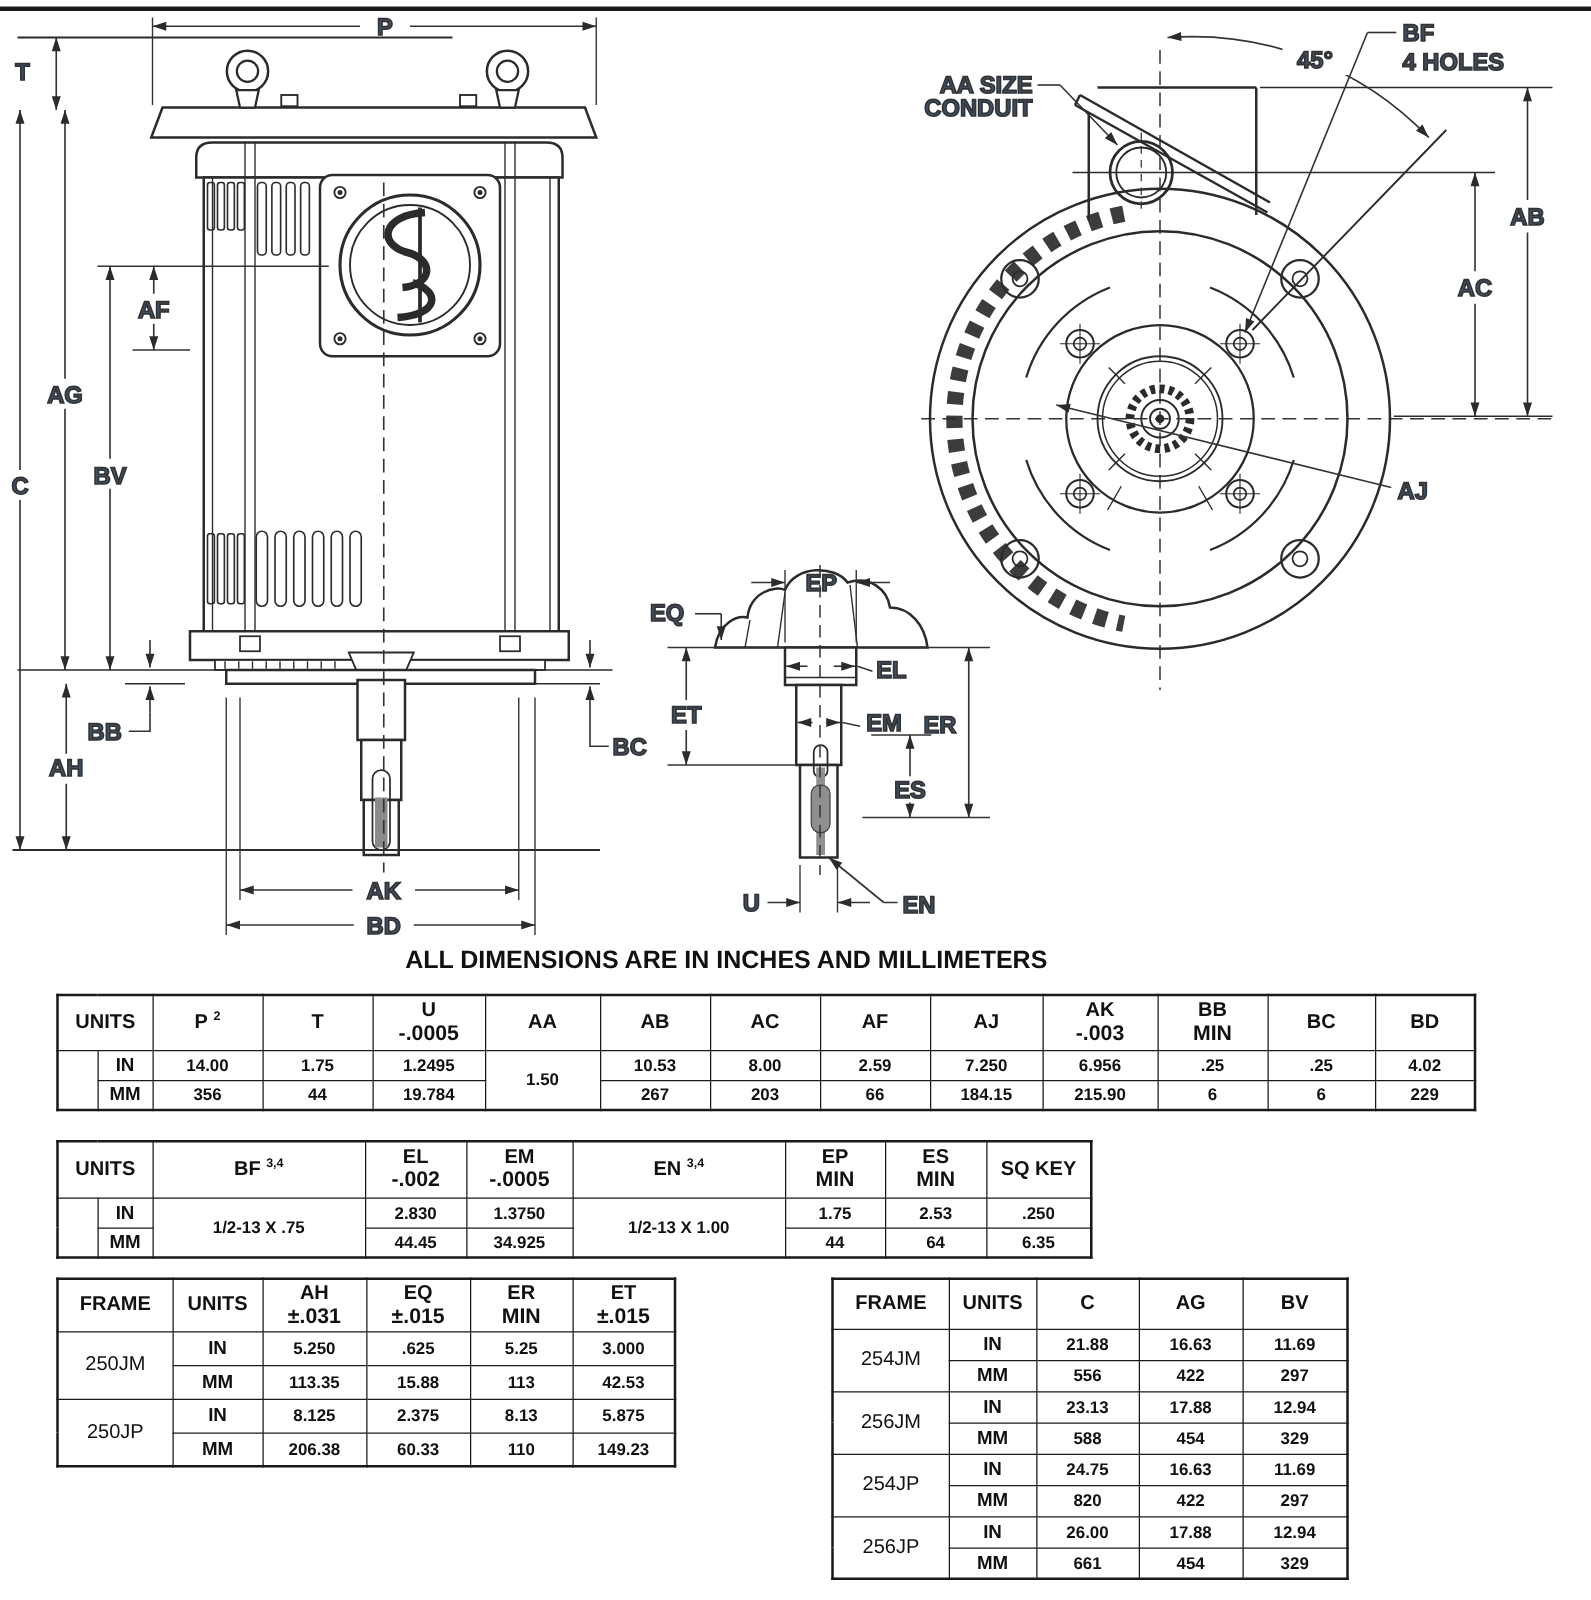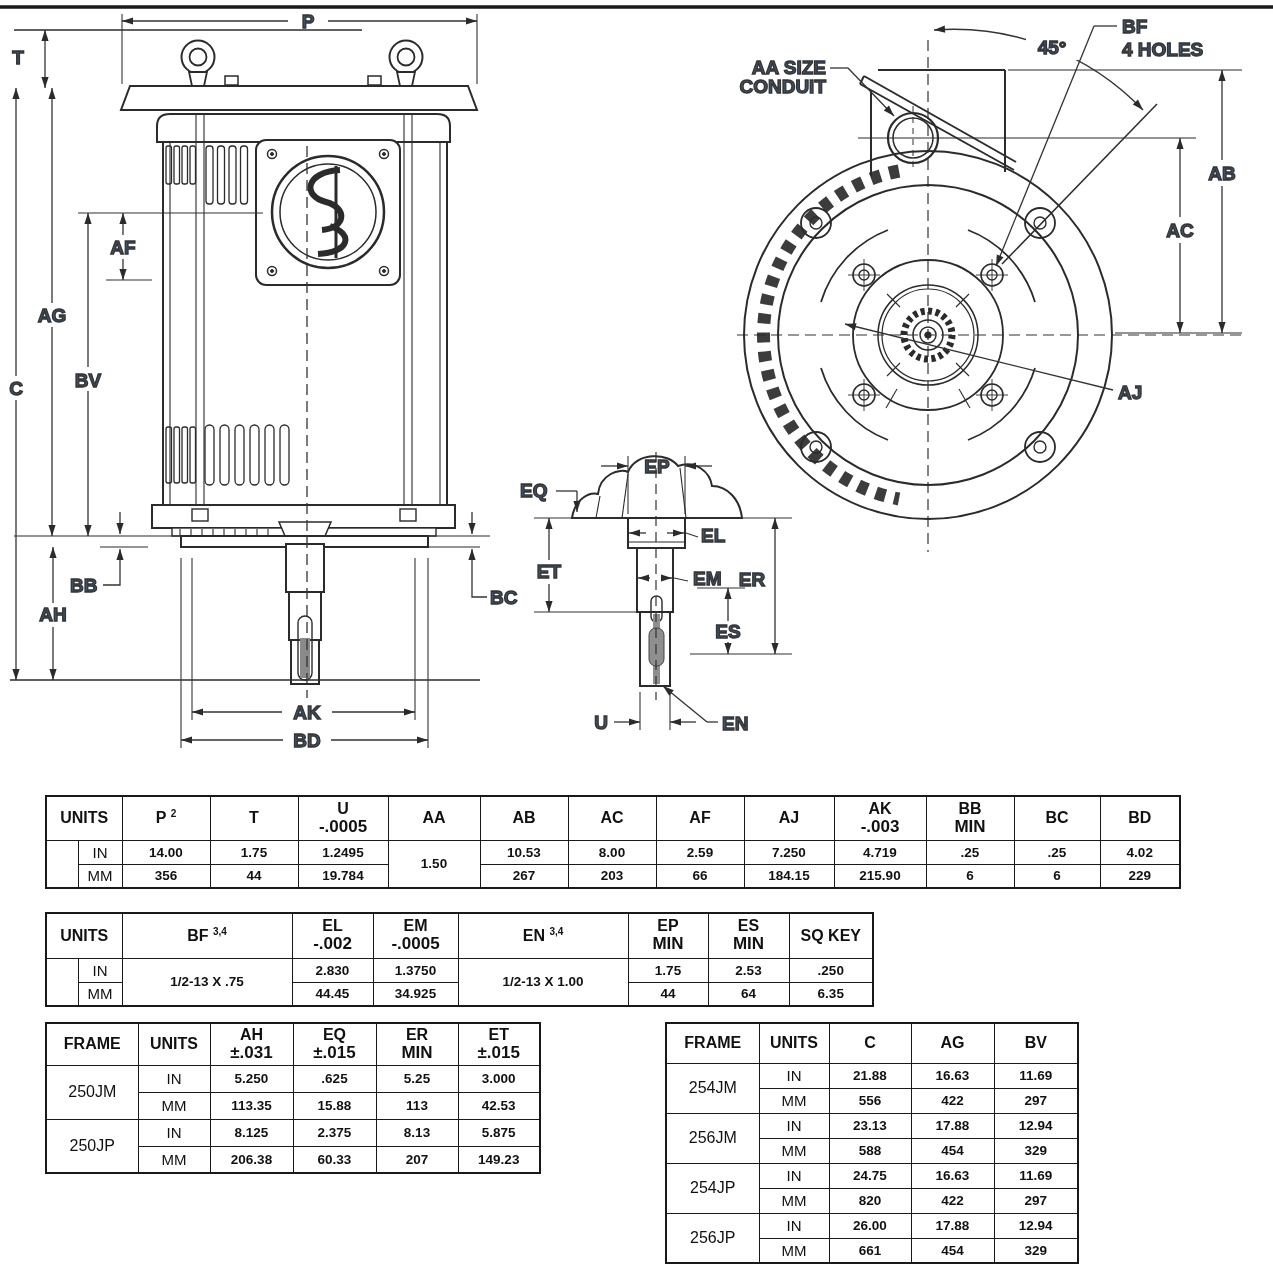--- a/index.html
+++ b/index.html
@@ -5,21 +5,21 @@
   html,body{margin:0;padding:0;background:#fff;}
   .page{position:relative;width:1273px;height:1280px;background:#ffffff;font-family:"Liberation Sans",sans-serif;overflow:hidden;}
   svg{position:absolute;left:0;top:0;}
   svg text{font-family:"Liberation Sans",sans-serif;font-weight:bold;font-size:19px;fill:#3e4f66;}
   .note{position:absolute;left:231px;top:757px;width:700px;text-align:center;font-weight:bold;font-size:20px;color:#111;}
   table.dim-table{position:absolute;border-collapse:collapse;table-layout:fixed;background:#fff;color:#111;border:2.5px solid #191919;}
   table.dim-table th,table.dim-table td{border:1.5px solid #191919;text-align:center;vertical-align:middle;padding:0;overflow:hidden;}
   .h{font-size:16px;font-weight:bold;line-height:1.05;}
   .sub{font-size:17px;font-weight:bold;line-height:1.05;}
   .v{font-size:13.5px;font-weight:bold;}
-  .u{font-size:15px;font-weight:normal;margin-top:23px;}
+  .u{font-size:15px;font-weight:bold;margin-top:23px;}
   .f{font-size:16px;font-weight:normal;}
   sup.s{font-size:10px;font-weight:bold;vertical-align:super;line-height:0;}
 </style>
 </head>
 <body>
 
 <div class="page">
 
 <svg width="1273" height="790" viewBox="0 0 1273 790">
   <defs>
@@ -320,20 +320,21 @@
     <text x="701" y="542" text-anchor="start">EL</text>
     <text x="549" y="578" text-anchor="middle">ET</text>
     <text x="693" y="585" text-anchor="start">EM</text>
     <text x="752" y="586" text-anchor="middle">ER</text>
     <text x="728" y="638" text-anchor="middle">ES</text>
     <text x="608" y="729" text-anchor="end">U</text>
     <text x="722" y="730" text-anchor="start">EN</text>
   </g>
 </svg>
 
+<div class="note">ALL DIMENSIONS ARE IN INCHES AND MILLIMETERS</div>
 
 <table class="dim-table" style="left:45px;top:795px;width:1134px">
   <colgroup>
         <col style="width:32px">
         <col style="width:44px">
         <col style="width:88px">
         <col style="width:88px">
         <col style="width:90px">
         <col style="width:92px">
         <col style="width:88px">
@@ -374,21 +375,21 @@
     <td rowspan="2"></td>
     <td class="u">IN</td>
     <td class="v">14.00</td>
     <td class="v">1.75</td>
     <td class="v">1.2495</td>
     <td rowspan="2" class="v">1.50</td>
     <td class="v">10.53</td>
     <td class="v">8.00</td>
     <td class="v">2.59</td>
     <td class="v">7.250</td>
-    <td class="v">4.719</td>
+    <td class="v">6.956</td>
     <td class="v">.25</td>
     <td class="v">.25</td>
     <td class="v">4.02</td>
   </tr>
   <tr style="height:24px">
     <td class="u">MM</td>
     <td class="v">356</td>
     <td class="v">44</td>
     <td class="v">19.784</td>
     <td class="v">267</td>
@@ -510,21 +511,21 @@
     <td class="u">IN</td>
     <td class="v">8.125</td>
     <td class="v">2.375</td>
     <td class="v">8.13</td>
     <td class="v">5.875</td>
   </tr>
   <tr style="height:27px">
     <td class="u">MM</td>
     <td class="v">206.38</td>
     <td class="v">60.33</td>
-    <td class="v">207</td>
+    <td class="v">110</td>
     <td class="v">149.23</td>
   </tr>
 </tbody>
     </table>
 
 <table class="dim-table" style="left:665px;top:1022px;width:412px">
   <colgroup>
         <col style="width:93px">
         <col style="width:70px">
         <col style="width:82px">

